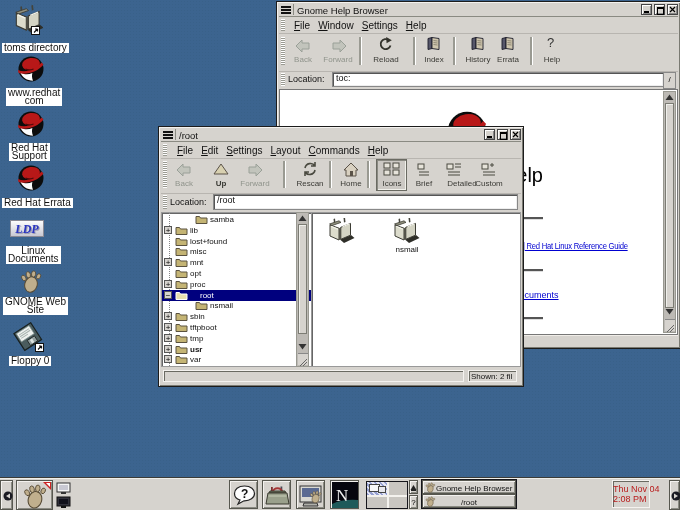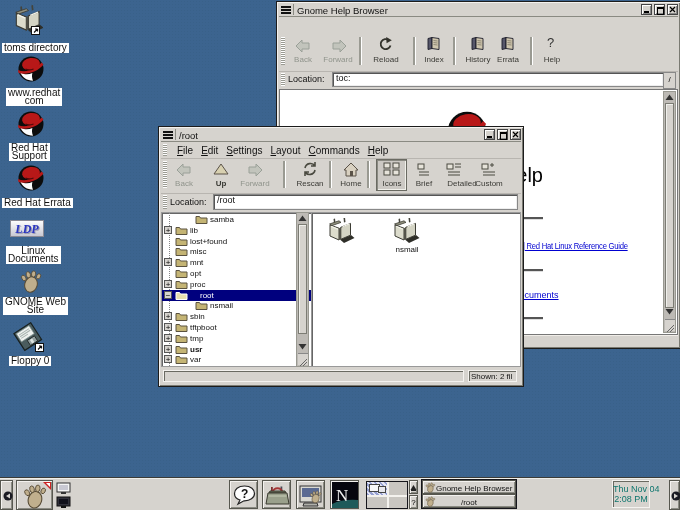--- a/index.html
+++ b/index.html
@@ -162,20 +162,24 @@
     <div class="tbtn" style="right:13px;">
         <b class="gmax"></b>
       </div>
     <div class="tbtn" style="right:0px;">
         <svg width="9" height="9" style="position:absolute;left:0;top:0">
           <path d="M2 2 L7 7 M7 2 L2 7" stroke="#000" stroke-width="1.2"></path>
         </svg>
       </div>
   </div>
 
+  <div class="abs" style="left:2px;right:2px;top:15px;height:16px;border-bottom:1px solid #b8b5b0;">
+    <div class="grip" style="left:2px;top:2px;height:12px;"></div>
+    <div class="mbar" style="left:15px;top:3px;"><span><u>F</u>ile</span><span><u>W</u>indow</span><span><u>S</u>ettings</span><span><u>H</u>elp</span></div>
+  </div>
 
   <div class="abs" style="left:2px;right:2px;top:31px;height:38px;border-bottom:1px solid #b8b5b0;">
     <div class="grip" style="left:2px;top:4px;height:28px;"></div>
 
     <svg class="tb" style="left:16px;top:6px" width="16" height="14">
         <path d="M14 4 L7 4 L7 1 L1 7 L7 13 L7 10 L14 10 Z" fill="#c2c4bc" stroke="#9aa098" stroke-width="1"></path>
       </svg>
     <div class="tbt" style="left:8px;top:22px;width:32px;color:#90948c;">Back</div>
 
     <svg class="tb" style="left:52px;top:6px" width="16" height="14">
@@ -559,21 +563,21 @@
       <div class="abs" style="left:13px;top:2.5px;font-size:8px;color:#111;white-space:nowrap;">Gnome Help Browser</div>
     </div>
     <div class="raised abs" style="left:0;top:14px;width:94px;height:14px;">
       <svg class="abs" style="left:2px;top:1px" width="11" height="11">
           <use href="#gfoot" transform="scale(0.45)"></use>
         </svg>
       <div class="abs" style="left:0;right:0;top:2.5px;font-size:8px;color:#111;text-align:center;">/root</div>
     </div>
   </div>
 
-  <div class="sunken abs" style="left:612px;top:1px;width:38px;height:28px;text-align:center;color:#0f766e;">
+  <div class="sunken abs" style="left:612px;top:1px;width:38px;height:28px;color:#b91c1c;">
     <div style="font-size:9px;margin-top:3px;white-space:nowrap;">Thu Nov 04</div>
     <div style="font-size:9px;white-space:nowrap;">2:08 PM</div>
   </div>
 
   <div class="pbtn raised" style="left:669px;top:1px;width:11px;height:30px;">
     <svg class="abs" style="left:1px;top:10px" width="10" height="10">
         <circle cx="5" cy="5" r="4.5" fill="#1a1a22"></circle>
         <path d="M3 2.5 L7 5 L3 7.5 Z" fill="#d6d3ce"></path>
       </svg>
   </div>

